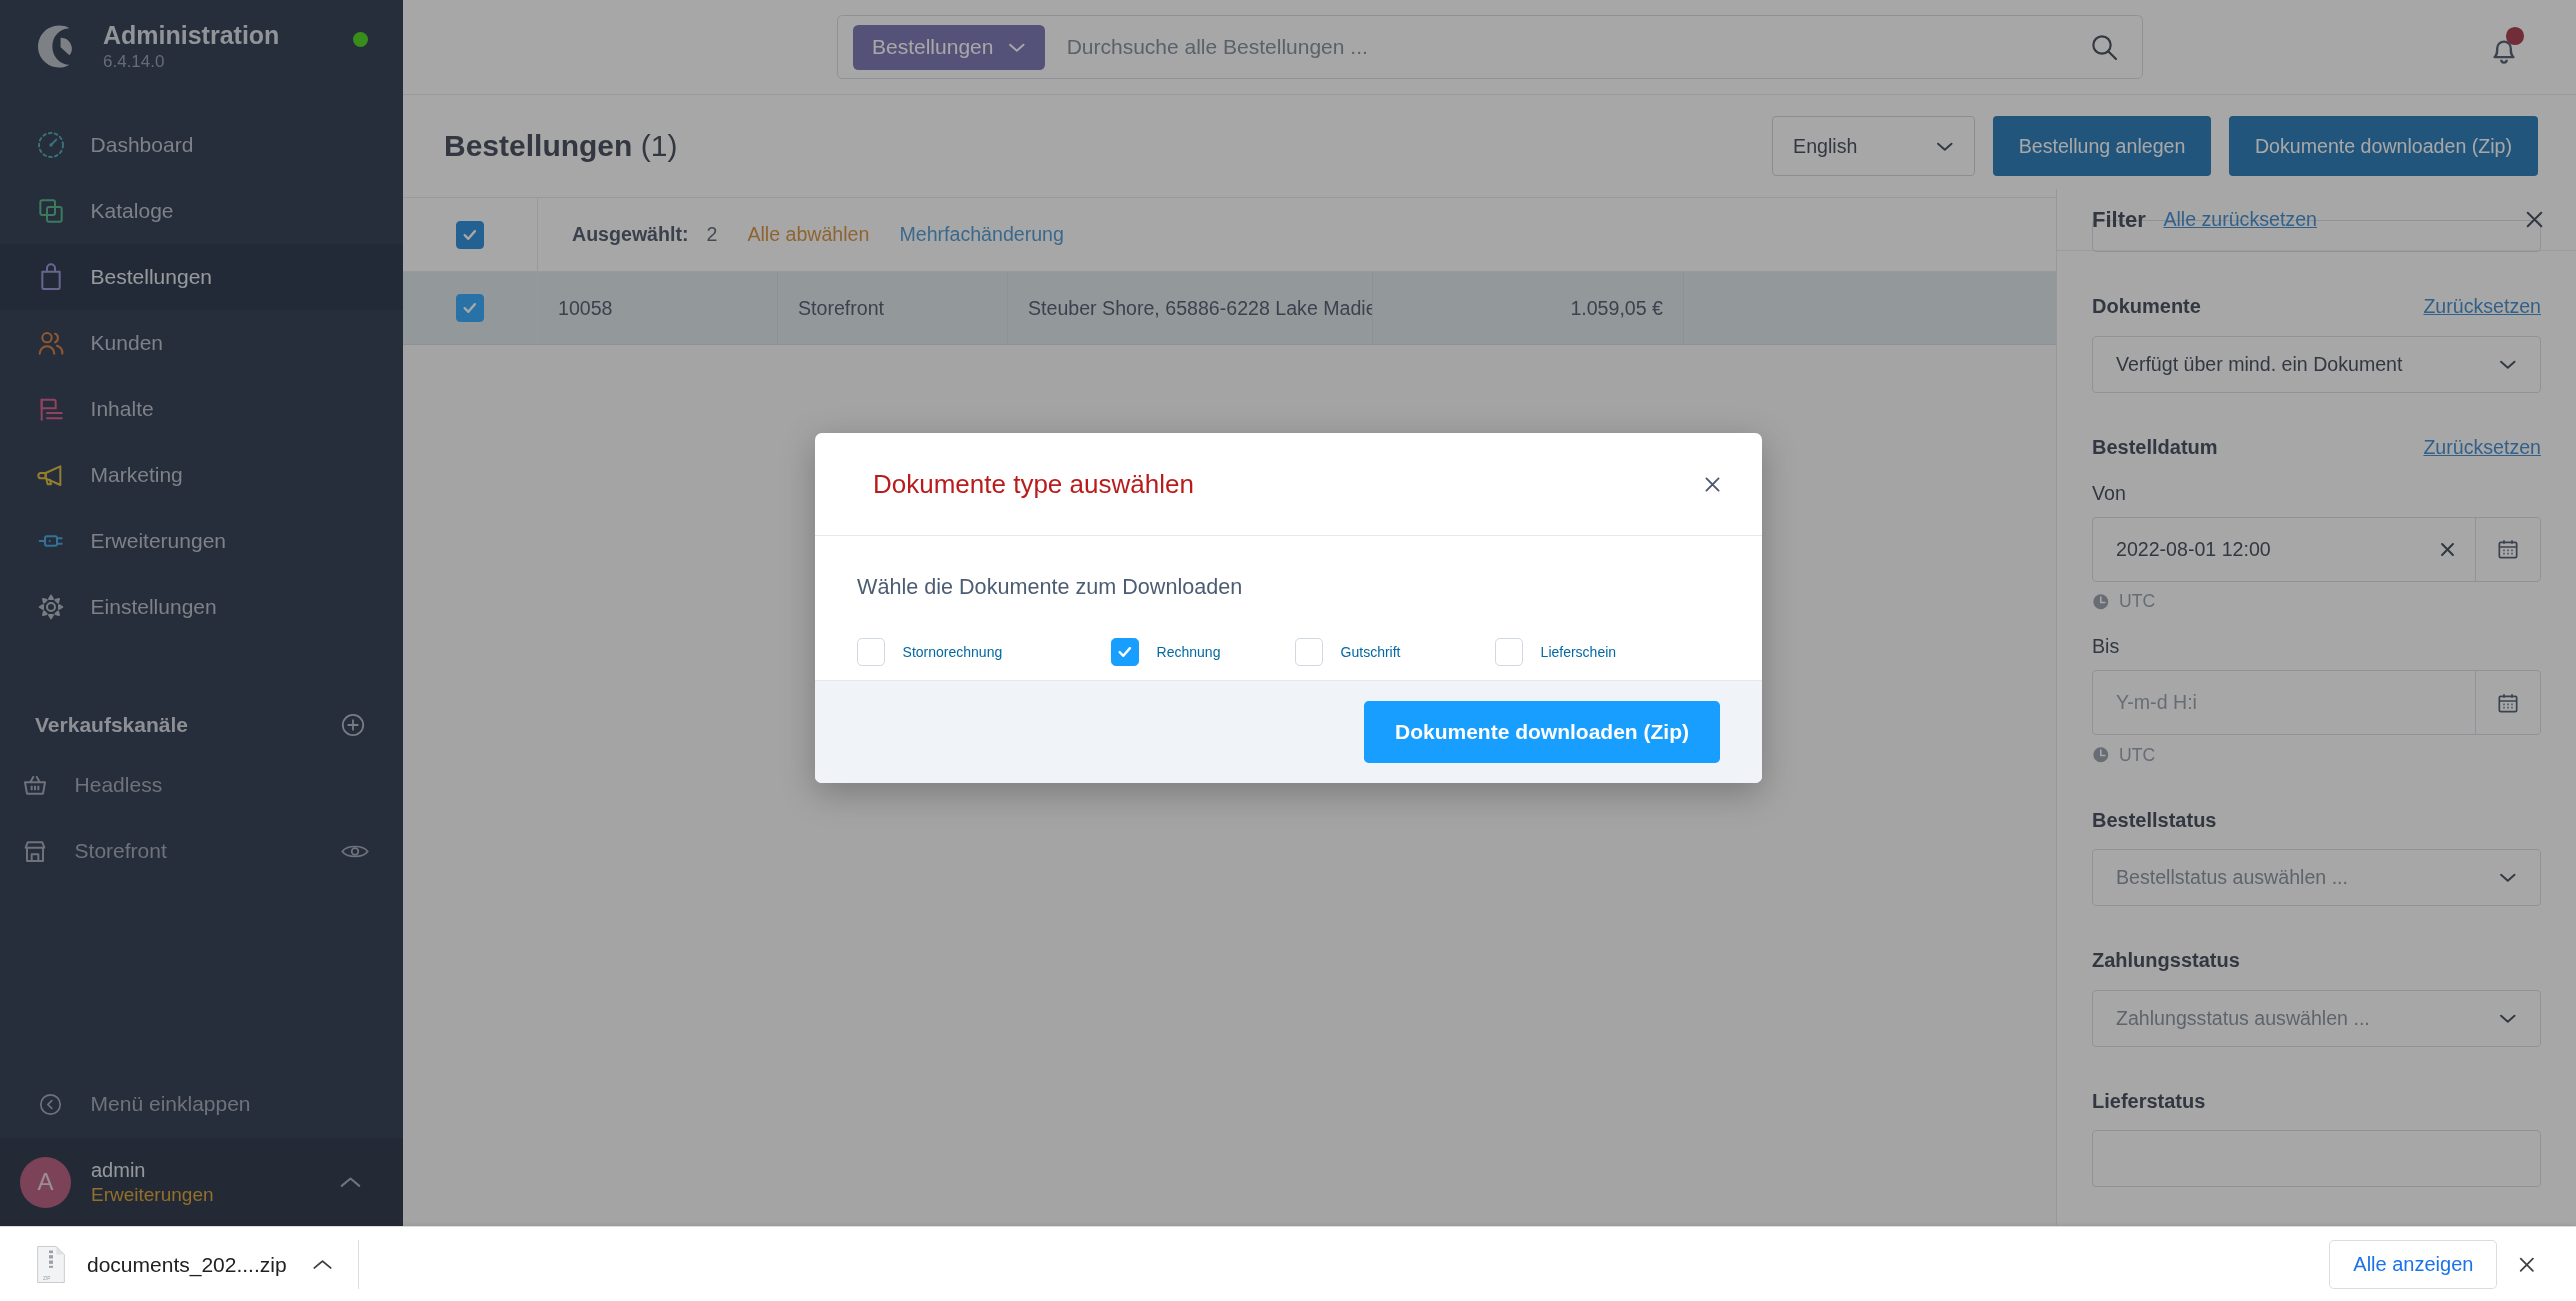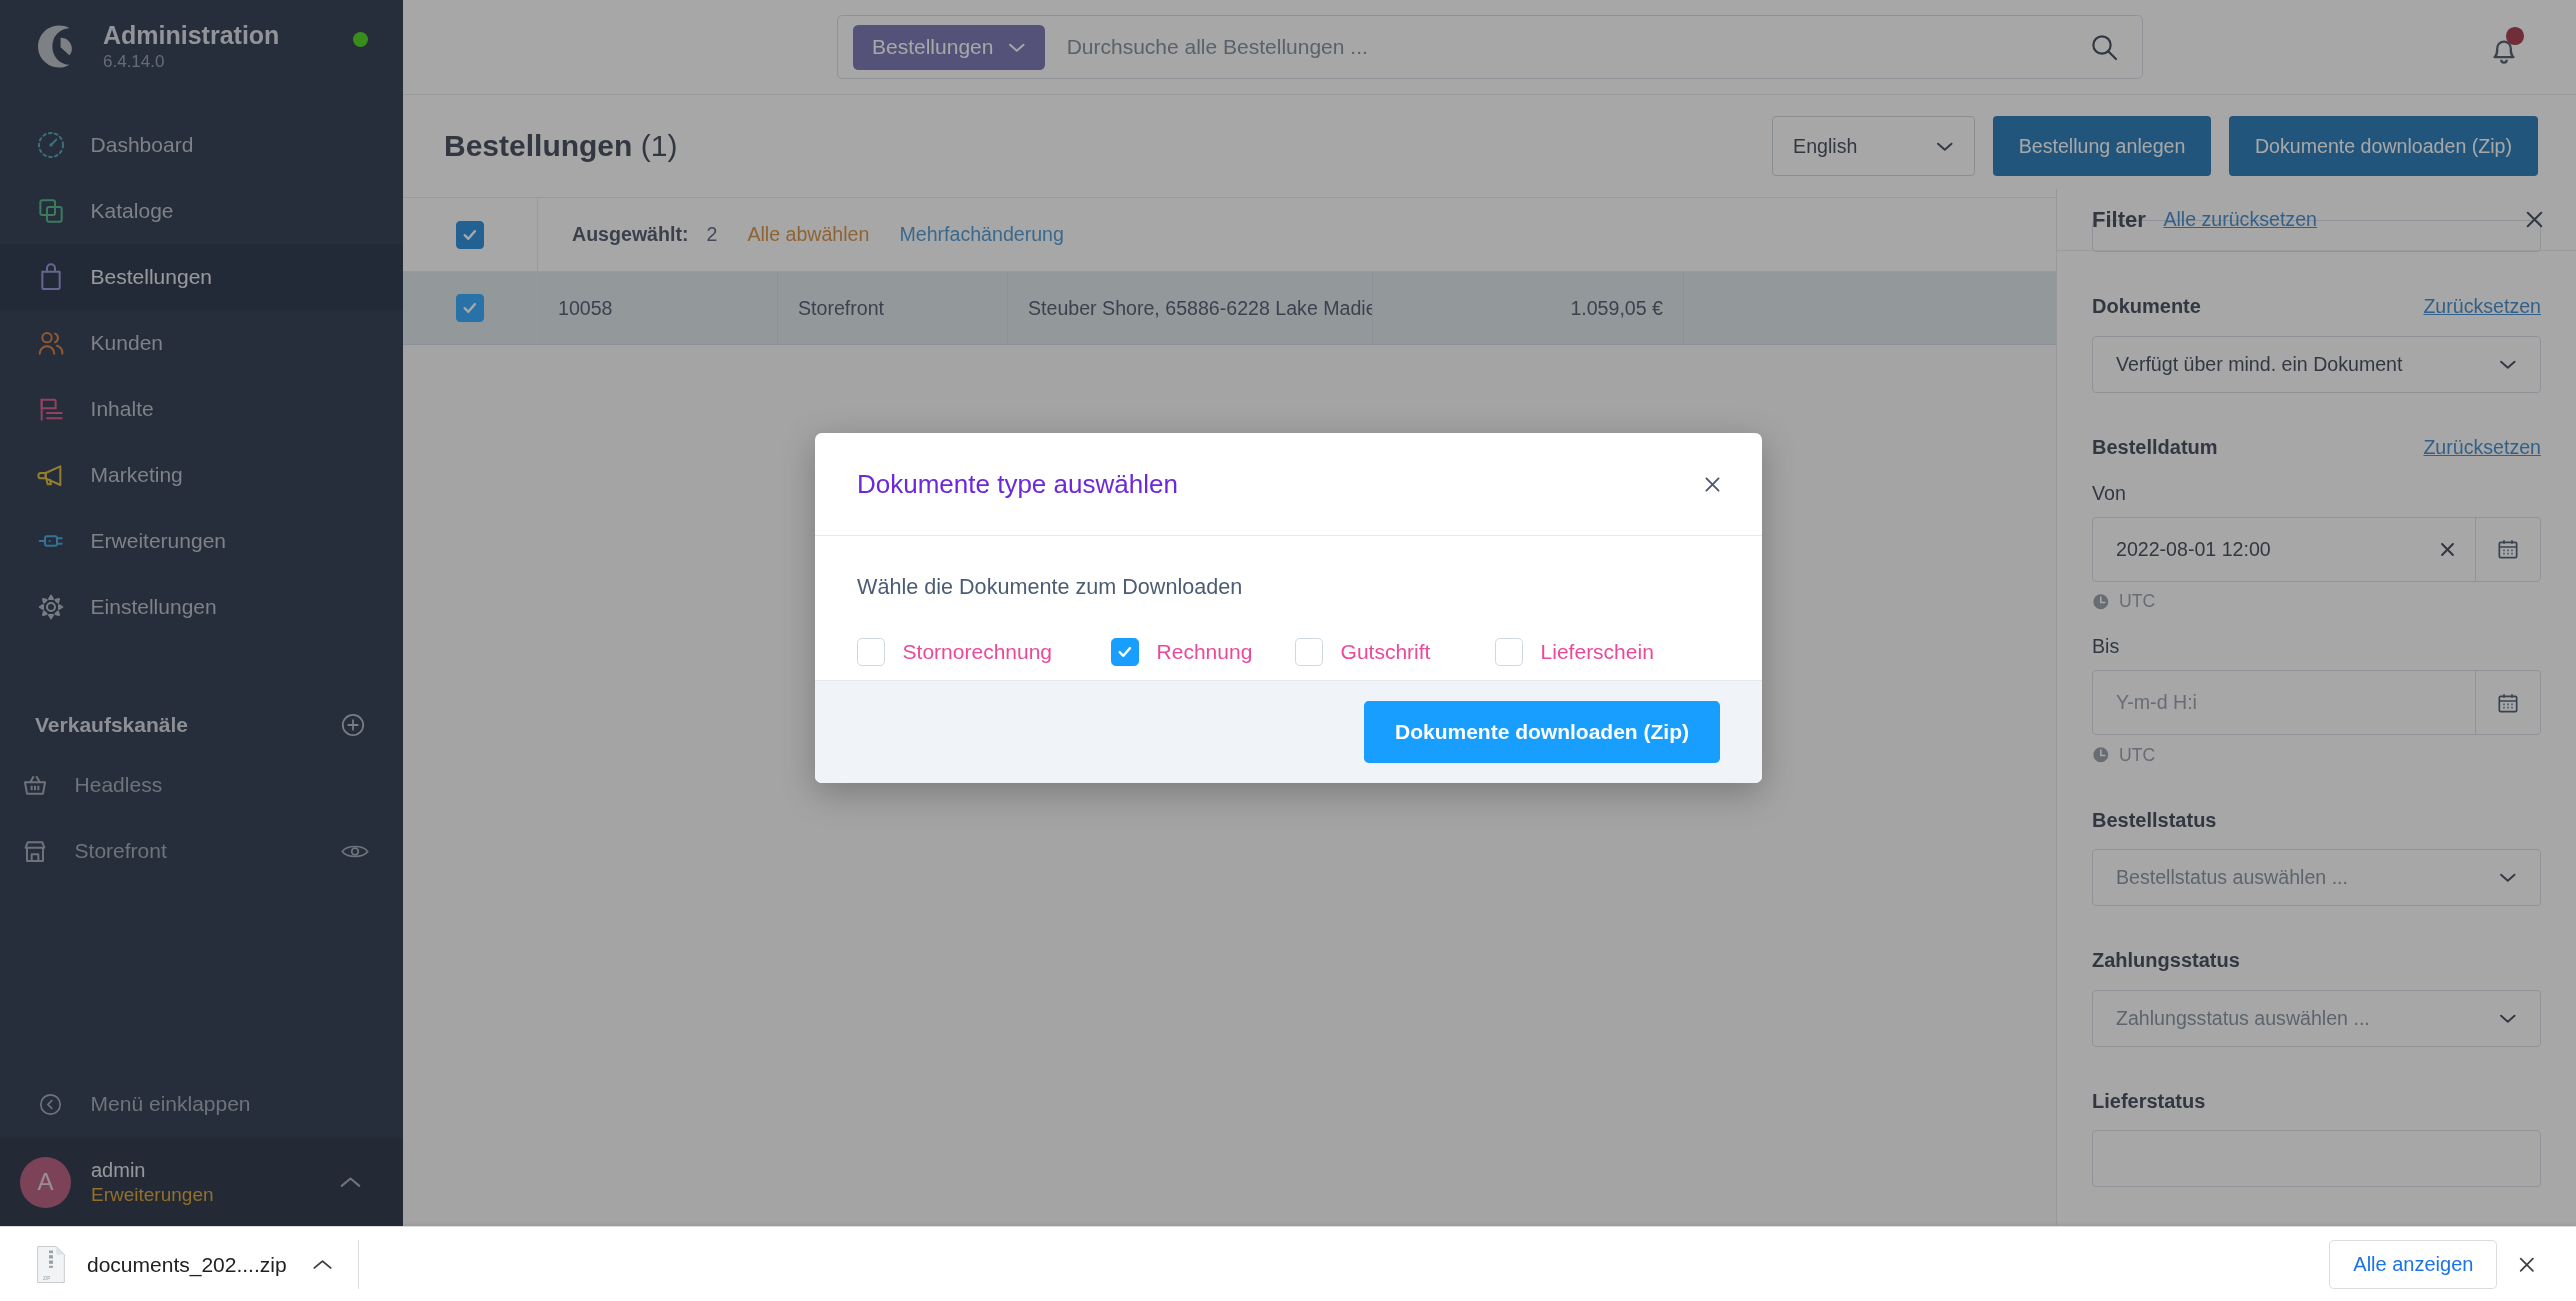--- a/index.html
+++ b/index.html
@@ -236,34 +236,34 @@
     width: 947px; height: 350px;
     background: #fff; border-radius: 6.8px;
     box-shadow: 0 9.5px 34px rgba(0,0,0,0.25);
     z-index: 21; display: flex; flex-direction: column;
     overflow: hidden;
   }
   .m-head {
     height: 103px; display: flex; align-items: center;
     padding: 0 38px 0 42px; border-bottom: 0.7px solid #e3e9ef;
   }
-  .m-title { font-size: 26px; color: #6d28d9; }
+  .m-title { font-size: 26px; color: #b91c1c; margin-left: 16px; }
   .m-close { margin-left: auto; font-size: 28px; color: #4a5a70; cursor: pointer; line-height: 1; }
   .m-body { flex: 1 1 auto; padding: 38px 42px 0 42px; }
   .m-sub { font-size: 21.6px; color: #4c5c73; }
   .m-cbrow { display: flex; align-items: center; margin-top: 38px; gap: 0; }
   .m-cbitem { display: flex; align-items: center; cursor: pointer; }
   .m-cb {
     width: 28px; height: 28px; border-radius: 4.7px;
     border: 1.4px solid #cfd7e0; background: #fff;
     display: flex; align-items: center; justify-content: center;
     margin-right: 17.6px; flex: 0 0 28px;
   }
   .m-cb.checked { background: #189eff; border-color: #189eff; }
-  .m-cblabel { font-size: 21px; color: #ec4899; white-space: nowrap; }
+  .m-cblabel { font-size: 14px; color: #0369a1; white-space: nowrap; }
   .m-foot {
     height: 103px; background: #f0f3f7; border-top: 0.7px solid #e3e9ef;
     display: flex; align-items: center; justify-content: flex-end;
     padding-right: 42px;
   }
   .m-btn {
     background: #189eff; color: #fff; border: none; border-radius: 4.7px;
     height: 62px; padding: 0 31px; font-size: 21px; font-weight: bold;
     cursor: pointer; font-family: "Liberation Sans", sans-serif;
   }

